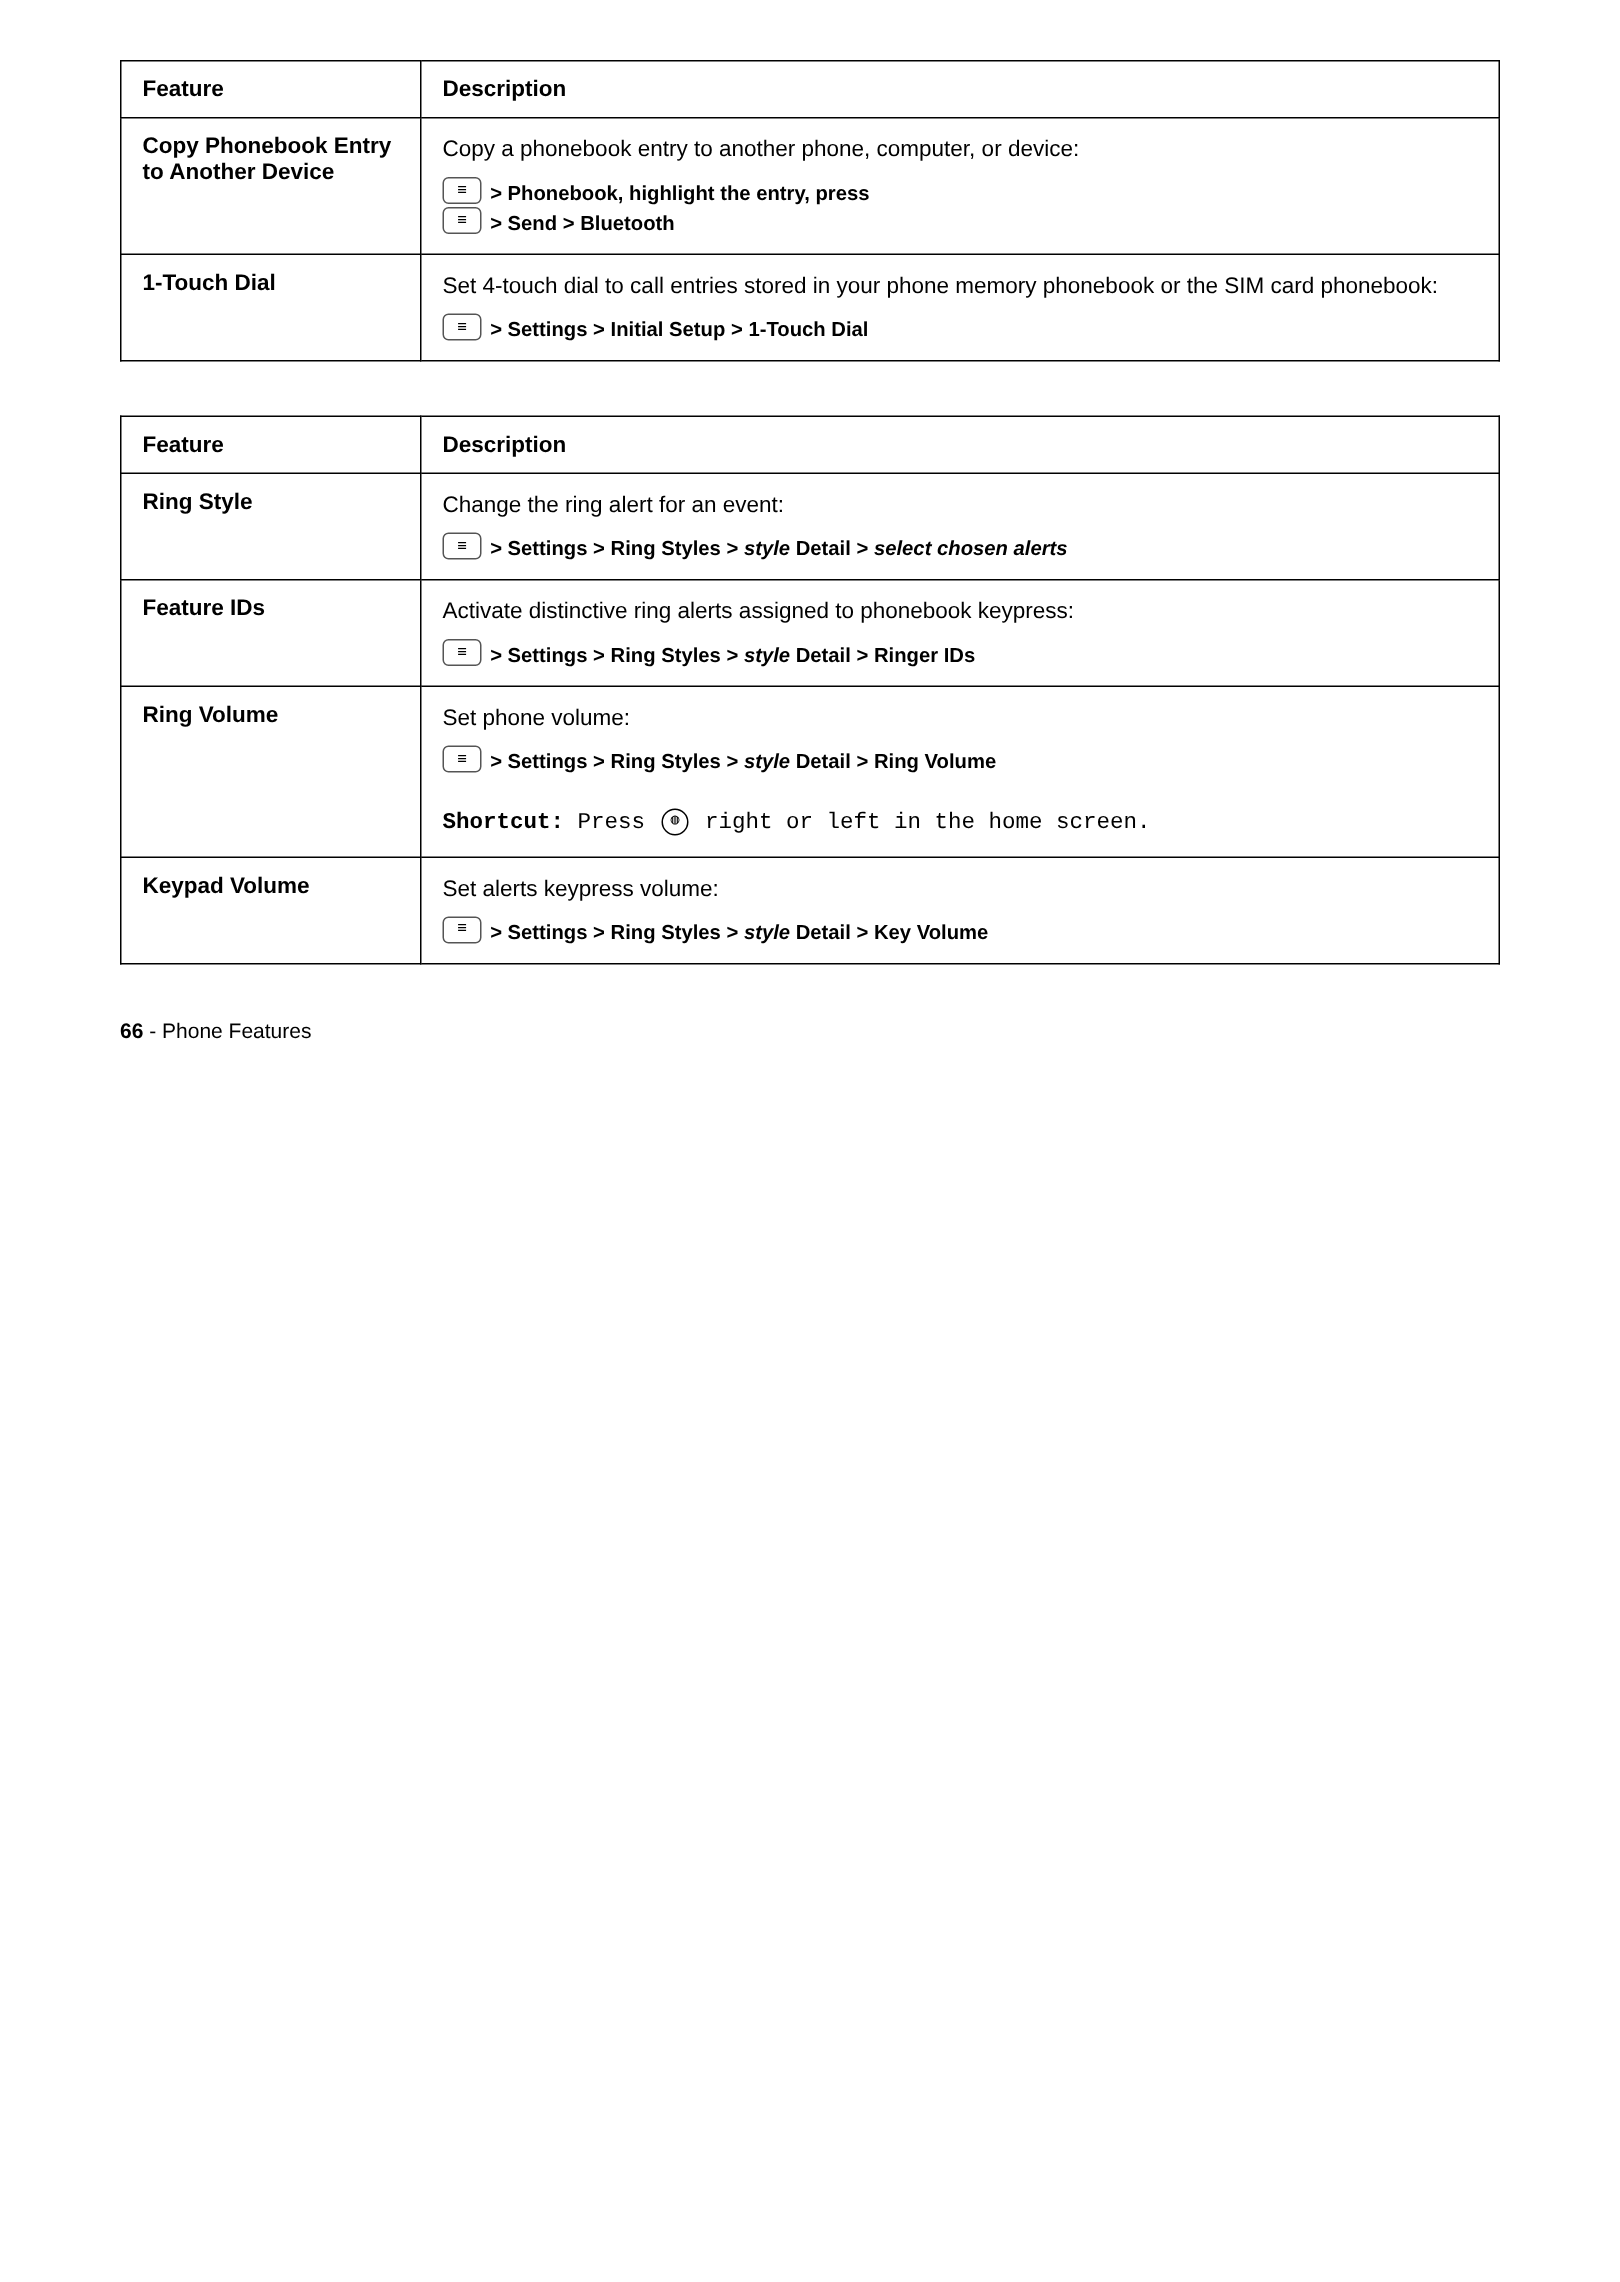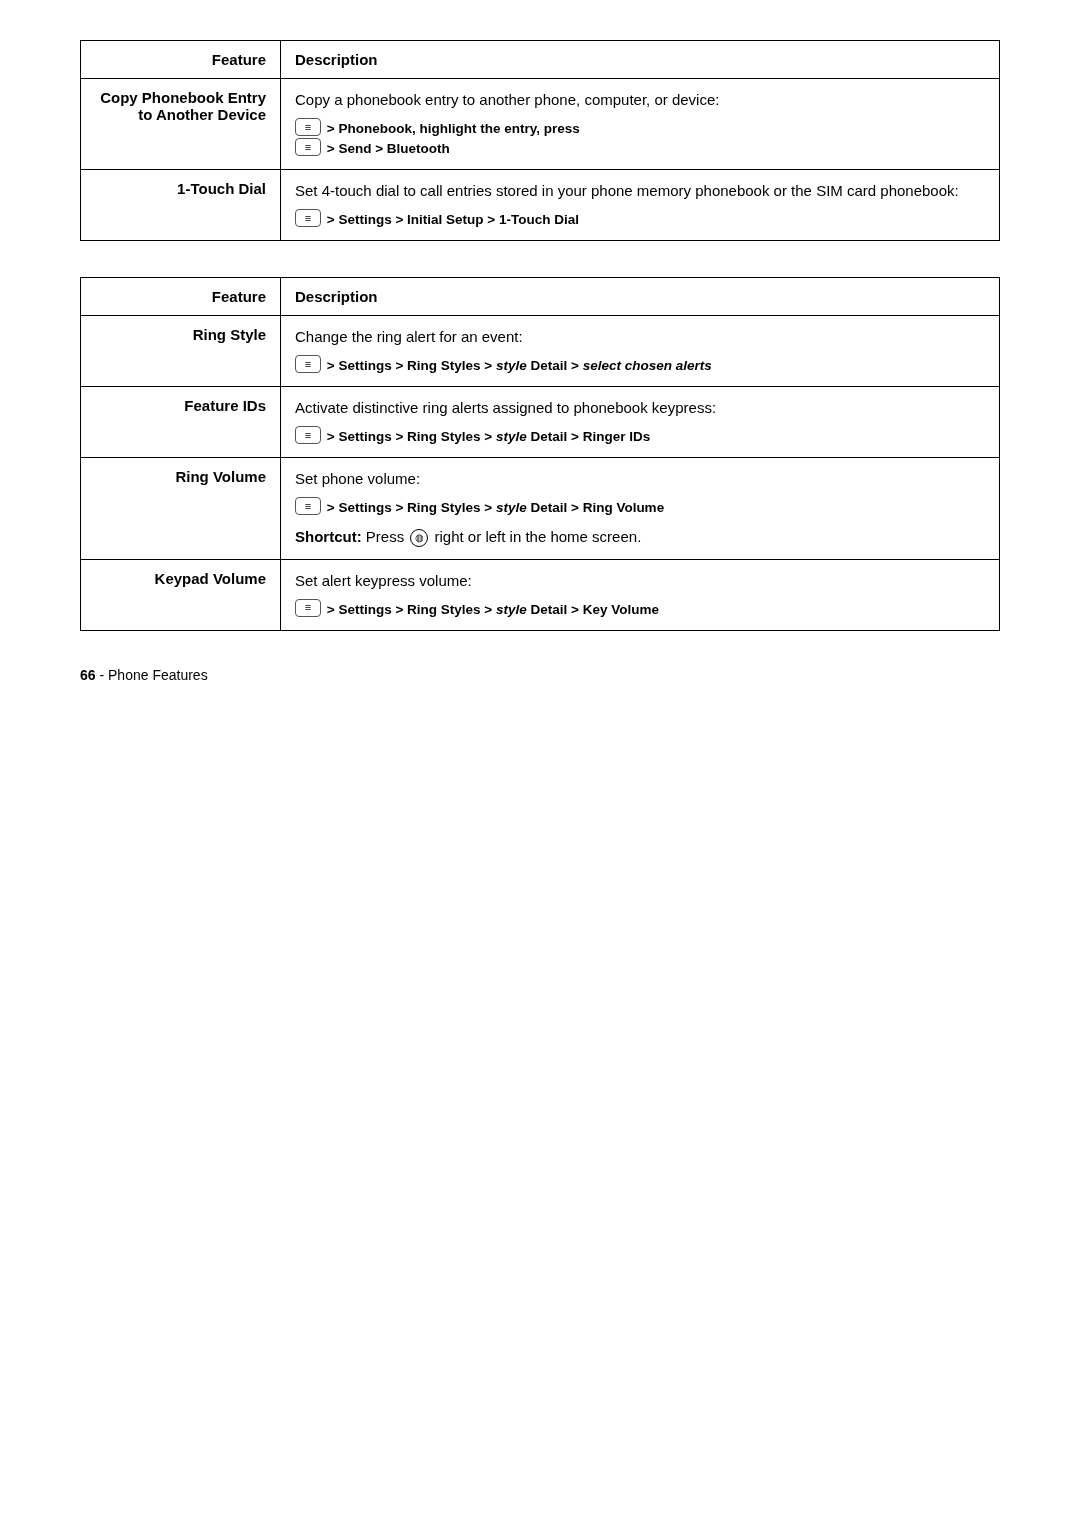--- a/index.html
+++ b/index.html
@@ -38,21 +38,20 @@
     th {
       font-weight: bold;
       font-size: 15px;
       background: #fff;
       text-align: left;
     }
 
     .col-feature {
       width: 200px;
       min-width: 180px;
-      text-align: right;
     }
 
     .col-desc {
       width: auto;
     }
 
     .feature-label {
       font-weight: bold;
       font-size: 15px;
     }
@@ -78,22 +77,23 @@
       flex-wrap: wrap;
       gap: 0;
       line-height: 1.5;
     }
 
     .menu-path-wrap {
       margin-top: 6px;
     }
 
     .shortcut-line {
-      margin-top: 8px;
+      margin-top: 20px;
       line-height: 1.5;
+      font-family: Liberation Mono, monospace;
     }
 
     .shortcut-label {
       font-weight: bold;
     }
 
     .nav-icon {
       display: inline-block;
       width: 18px;
       height: 18px;
@@ -239,21 +239,21 @@
             <span class="shortcut-label">Shortcut:</span> Press <span class="nav-icon">◍</span> right or left in the home screen.
           </div>
         </td>
       </tr>
 
       <tr>
         <td class="col-feature">
           <span class="feature-label">Keypad Volume</span>
         </td>
         <td class="col-desc">
-          <div class="desc-text">Set alert keypress volume:</div>
+          <div class="desc-text">Set alerts keypress volume:</div>
           <div class="menu-path-wrap">
             <span class="menu-path">
               <span class="btn-icon">≡</span>
               <span>&nbsp;<strong>&gt; Settings &gt; Ring Styles &gt; <em>style</em> Detail &gt; Key Volume</strong></span>
             </span>
           </div>
         </td>
       </tr>
     </tbody>
   </table>

